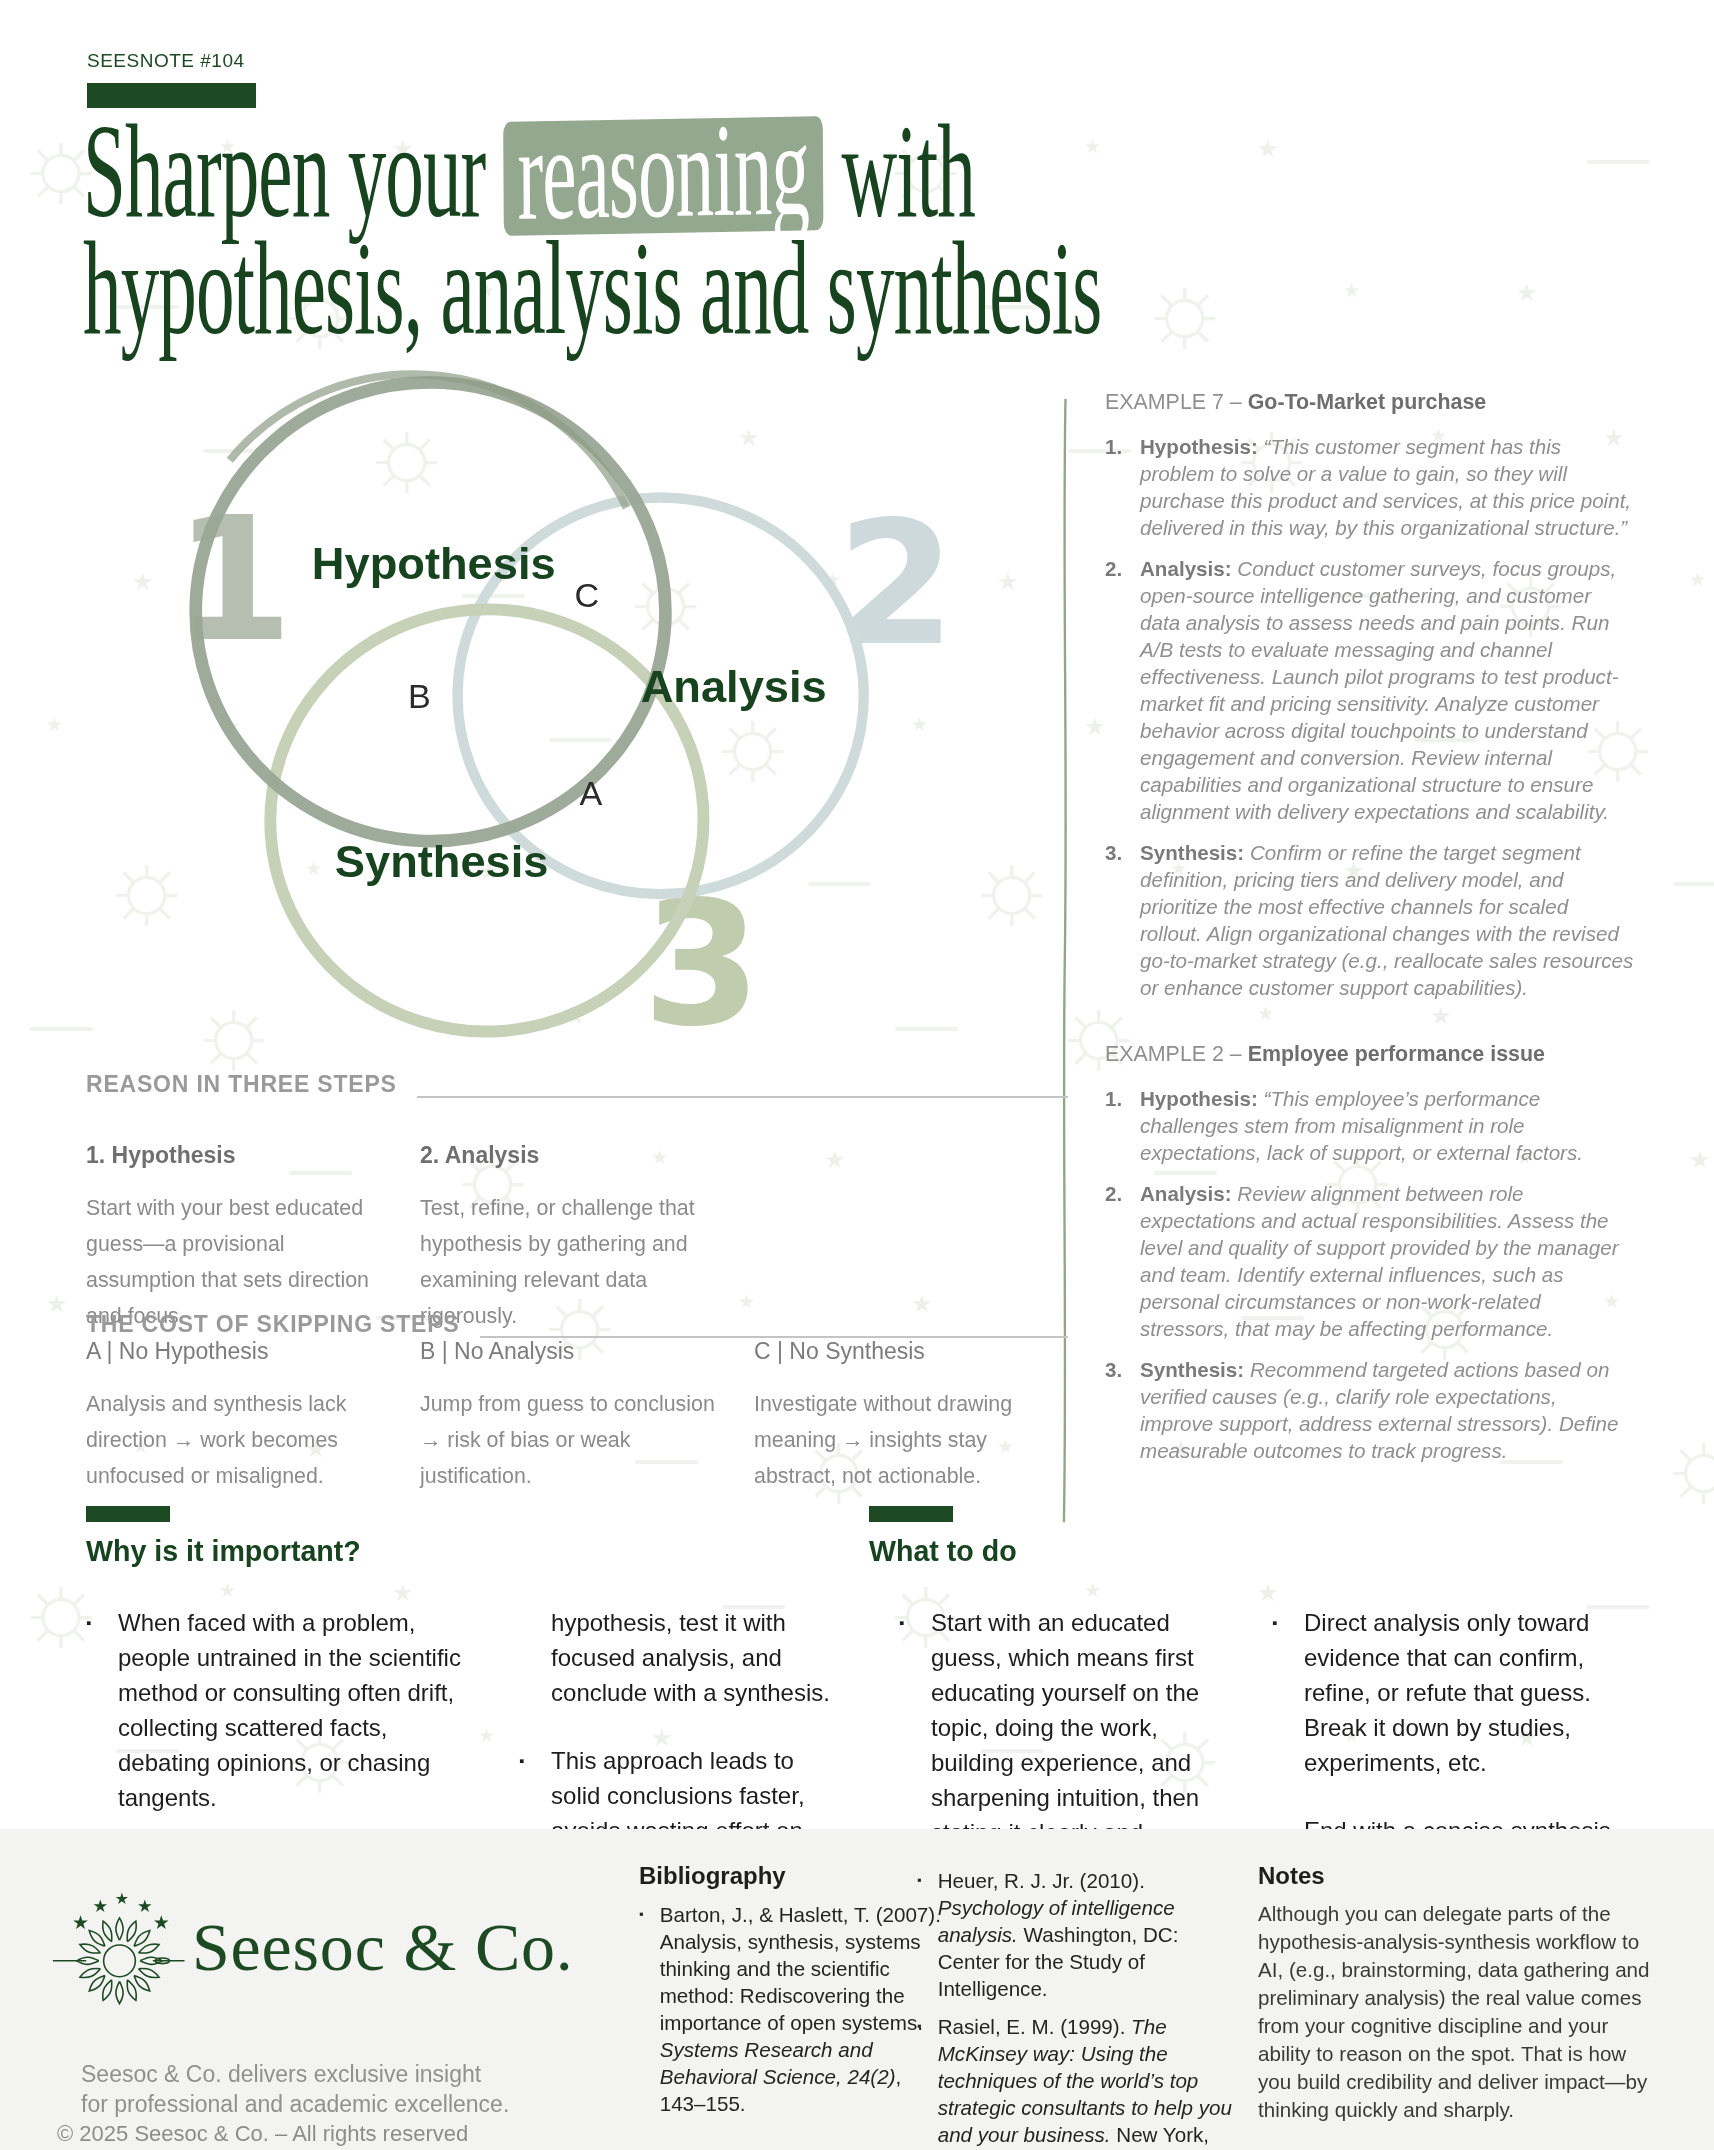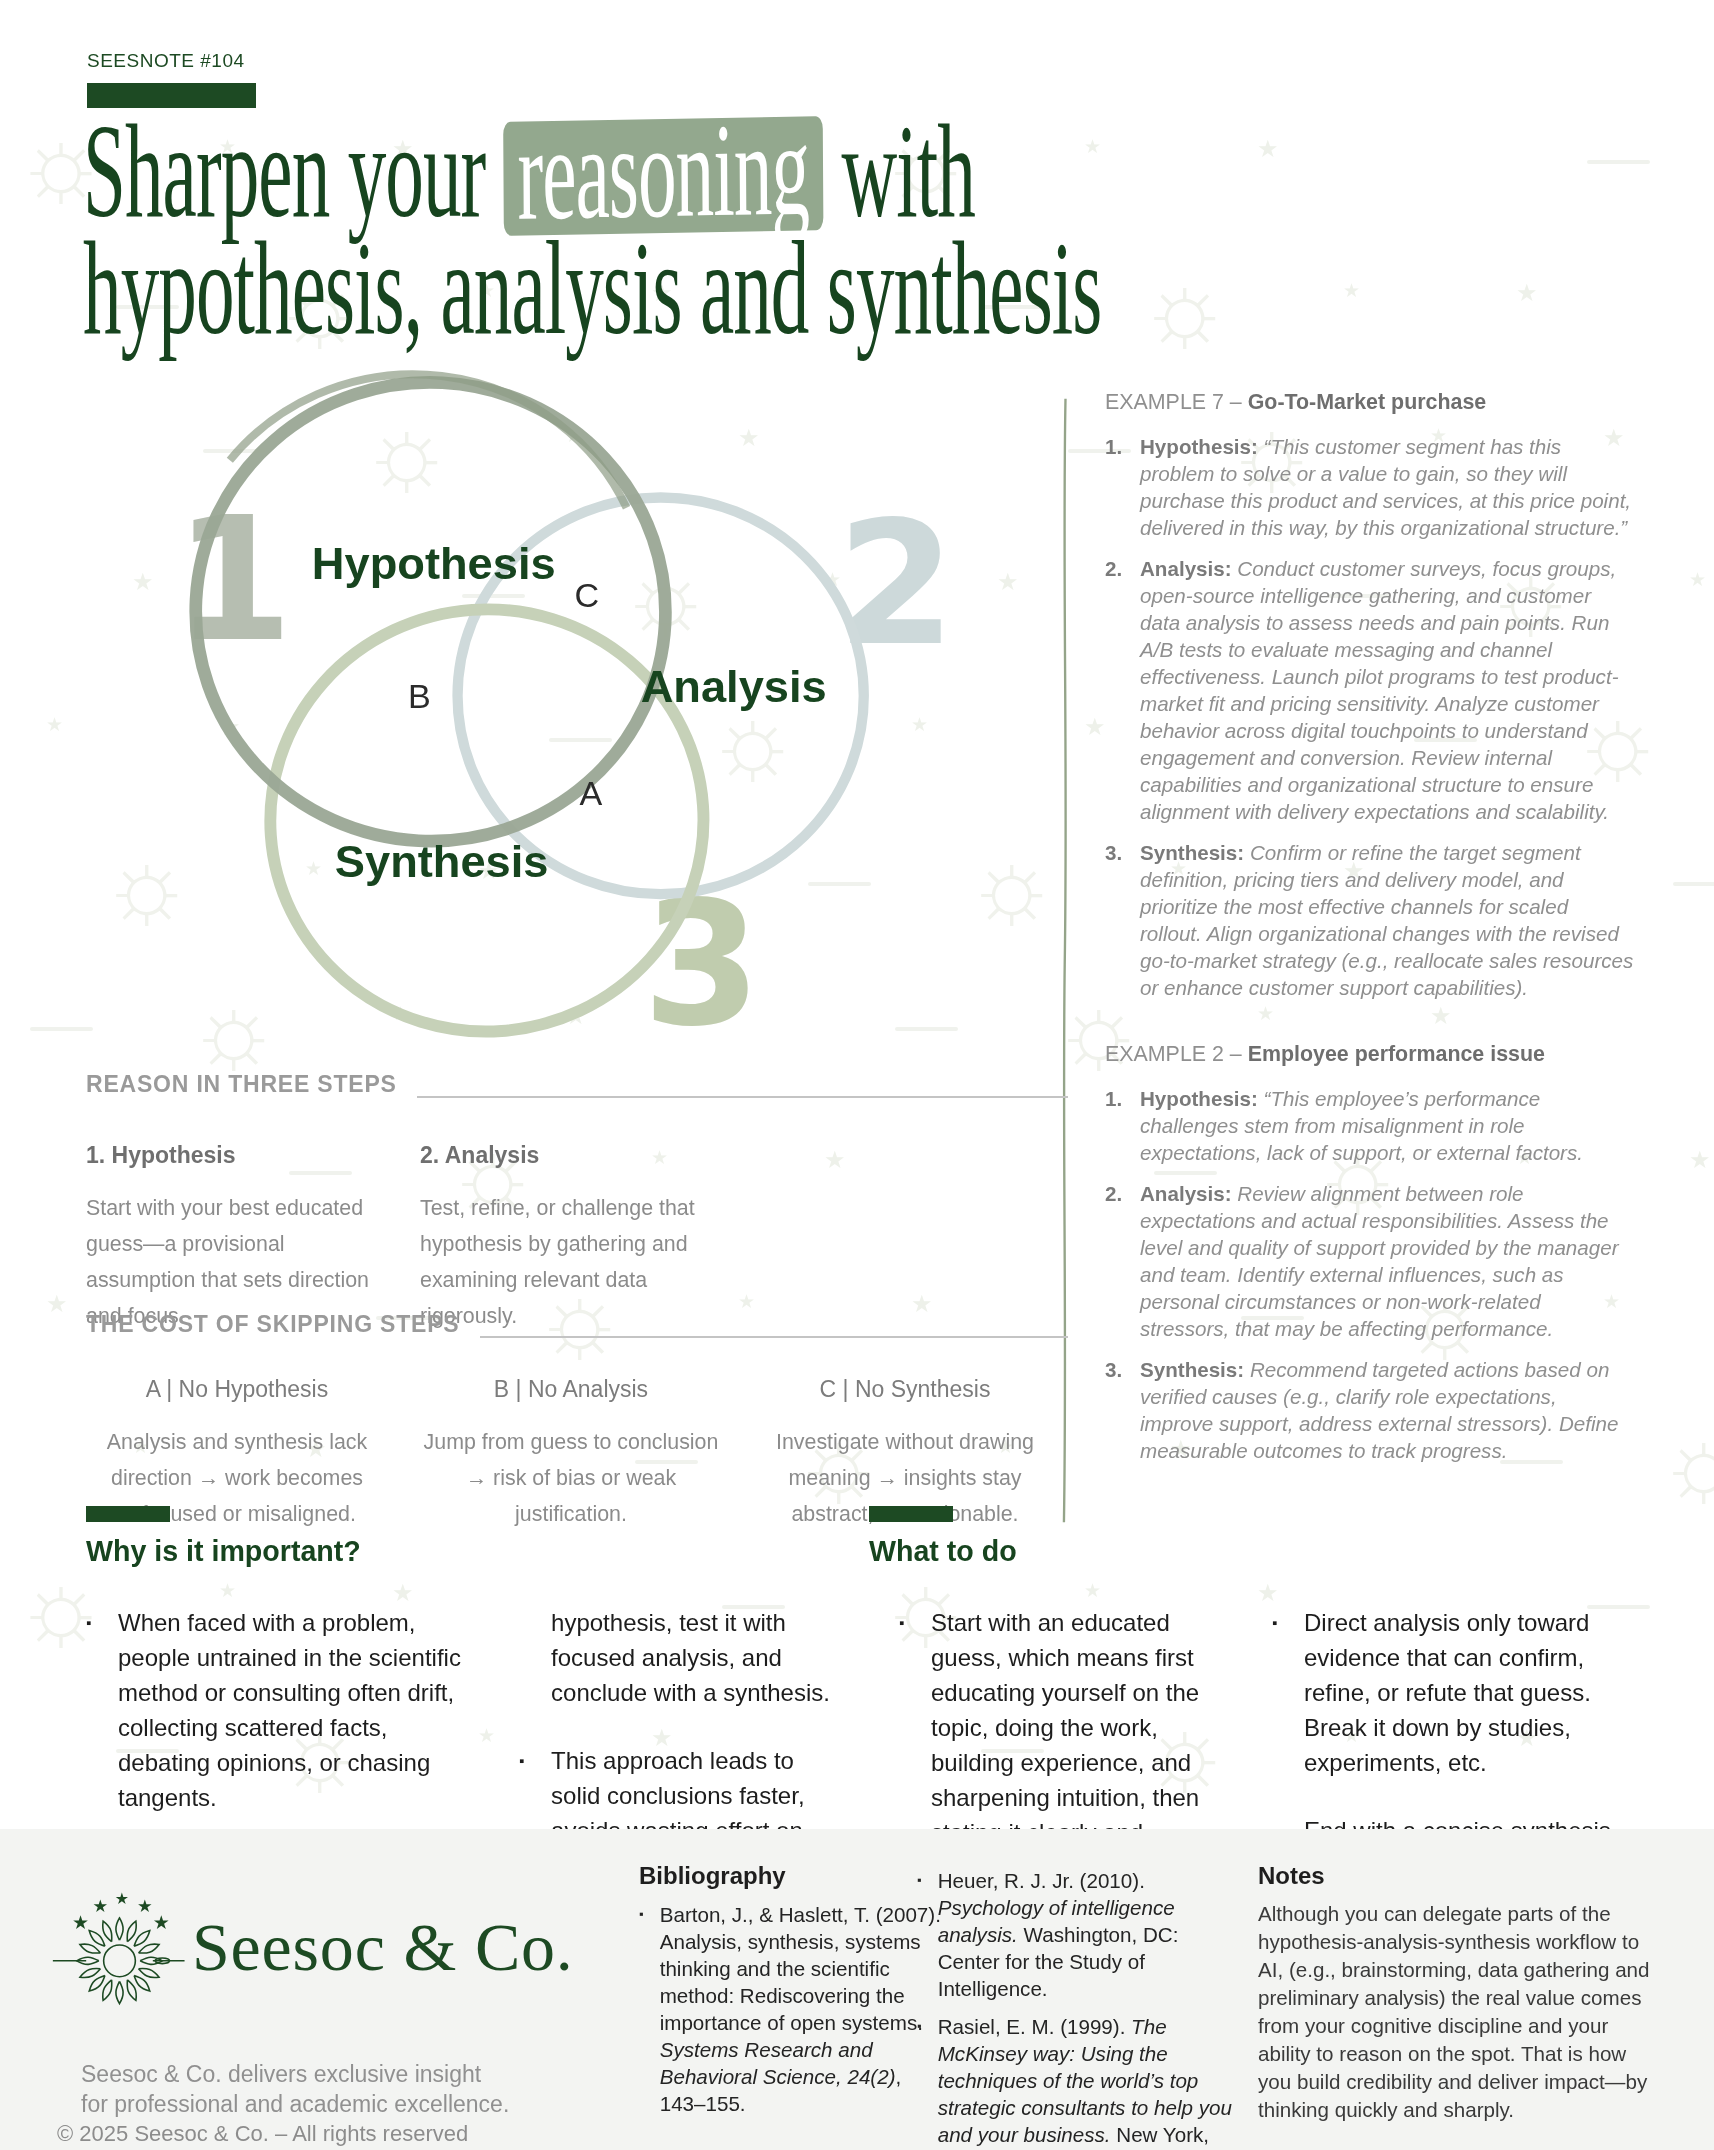--- a/index.html
+++ b/index.html
@@ -261,21 +261,21 @@
             <div class="mid-body">Test, refine, or challenge that hypothesis by gathering and examining relevant data rigorously.</div>
           </div>
         </div>
     </div>
 
     <div class="sec-mid" style="top:1311px;">
       <div class="mid-head">
         <span>THE COST OF SKIPPING STEPS</span>
         <div class="mid-rule"></div>
       </div>
-      <div class="mid-cols" id="costs-cols" style="margin-top:38px;text-align:center;">
+      <div class="mid-cols" id="costs-cols" style="">
           <div>
             <div class="cost-title">A | No Hypothesis</div>
             <div class="mid-body">Analysis and synthesis lack direction → work becomes unfocused or misaligned.</div>
           </div>
           <div>
             <div class="cost-title">B | No Analysis</div>
             <div class="mid-body">Jump from guess to conclusion → risk of bias or weak justification.</div>
           </div>
           <div>
             <div class="cost-title">C | No Synthesis</div>

